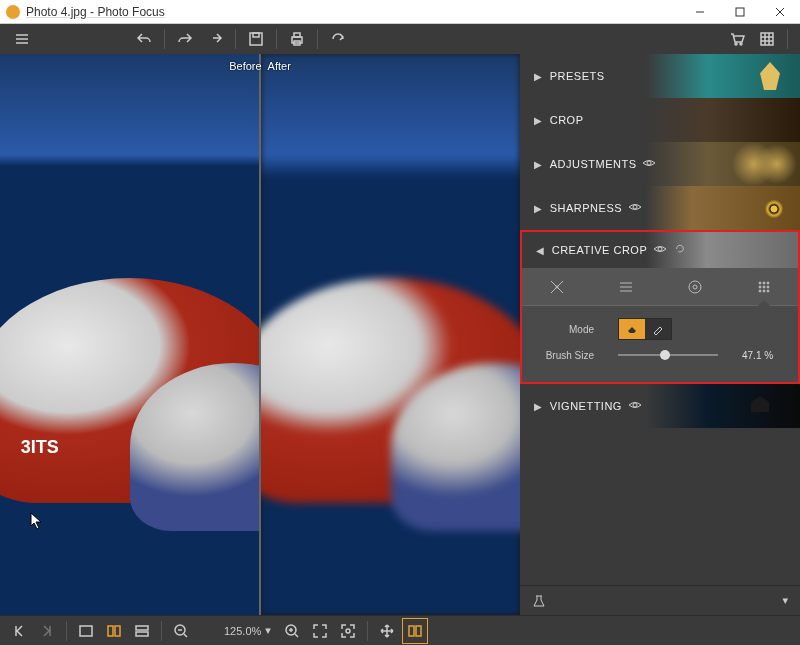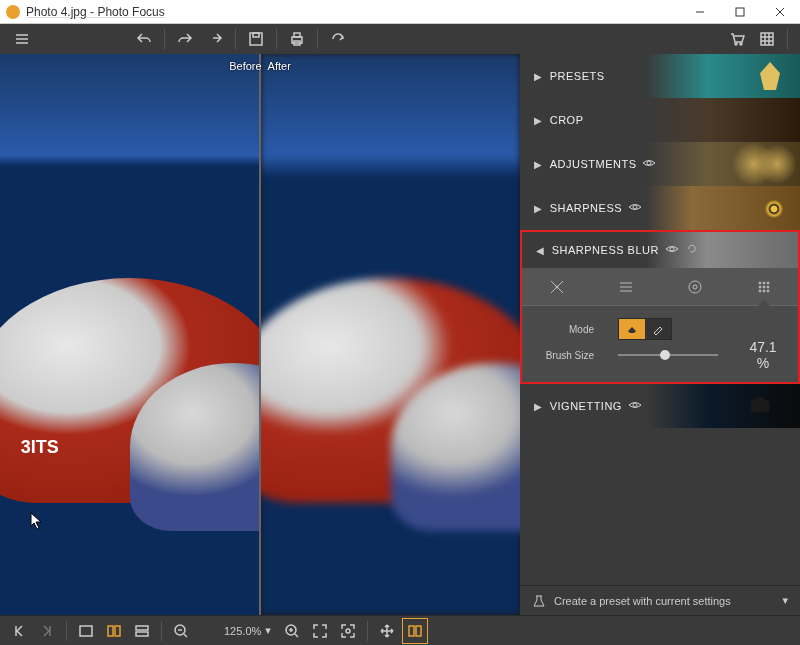--- a/index.html
+++ b/index.html
@@ -73,21 +73,21 @@
 
 
 .panel-blur { border: 2px solid #e02020; }
 .blur-tabs { height: 38px; background: #555; display: flex; border-bottom: 1px solid #666; }
 .blur-tab { flex: 1; display: flex; align-items: center; justify-content: center; position: relative; }
 .blur-tab svg { width: 18px; height: 18px; stroke: #bbb; fill: none; }
 .blur-tab.active::after { content:""; position:absolute; bottom:-1px; left:50%; transform:translateX(-50%); border:6px solid transparent; border-bottom-color:#4a4a4a; }
 .blur-body { background: #4a4a4a; padding: 10px 14px 14px; }
 .brow { display: flex; align-items: center; height: 26px; gap: 24px; }
 .brow .rlabel { width: 58px; text-align: right; font-size: 10px; color: #ccc; }
-.brow .rval { width: 42px; text-align: center; font-size: 14px; color: #ddd; }
+.brow .rval { width: 42px; text-align: left; font-size: 10px; color: #ddd; }
 .mode-btns { display: flex; border: 1px solid #2a2a2a; }
 .mode-btn { width: 26px; height: 20px; background: #333; display: flex; align-items: center; justify-content: center; }
 .mode-btn.active { background: #e8a030; }
 .mode-btn svg { width: 12px; height: 12px; }
 .slider { flex: 1; height: 14px; position: relative; }
 .slider .track { position: absolute; top: 6px; left: 0; right: 0; height: 2px; background: #888; }
 .slider .thumb { position: absolute; top: 2px; width: 10px; height: 10px; background: #ddd; border-radius: 50%; transform: translateX(-50%); }
 
 
 .bottombar { height: 30px; background: #3a3a3a; display: flex; align-items: center; padding: 0 6px; gap: 2px; border-top: 1px solid #2a2a2a; }
@@ -244,21 +244,21 @@
       <span class="eye"><svg viewBox="0 0 14 10">
             <path d="M1 5 Q7 0 13 5 Q7 10 1 5"></path>
             <circle cx="7" cy="5" r="2"></circle>
           </svg></span>
       <div class="pbg pbg-sharp"></div>
     </div>
 
     <div class="panel-blur">
       <div class="panel-head" style="height:36px">
         <span class="arrow">◀</span>
-        <span class="plabel">SHARPNESS BLUR</span>
+        <span class="plabel">CREATIVE CROP</span>
         <span class="eye"><svg viewBox="0 0 14 10">
               <path d="M1 5 Q7 0 13 5 Q7 10 1 5"></path>
               <circle cx="7" cy="5" r="2"></circle>
             </svg></span>
         <span class="eye"><svg viewBox="0 0 12 12">
               <path d="M2 6 A4 4 0 1 1 4 9"></path>
             </svg></span>
         <div class="pbg pbg-blur"></div>
       </div>
       <div class="blur-tabs">
@@ -334,21 +334,20 @@
     </div>
 
     <svg class="cursor" viewBox="0 0 14 18">
         <path d="M1 1 L1 14 L4 11 L7 17 L9 16 L6 10 L11 10 Z" fill="#fff" stroke="#000"></path>
       </svg>
 
     <div class="side-footer">
       <svg viewBox="0 0 14 14">
           <path d="M5 2 V6 L2 12 H12 L9 6 V2 M4 2 H10"></path>
         </svg>
-      <span>Create a preset with current settings</span>
       <span style="margin-left:auto">▾</span>
     </div>
   </div>
 </div>
 
 <div class="bottombar">
   <div class="bbtn">
       <svg viewBox="0 0 16 16">
         <path d="M5 3 V13 M11 3 L6 8 L11 13"></path>
       </svg>

